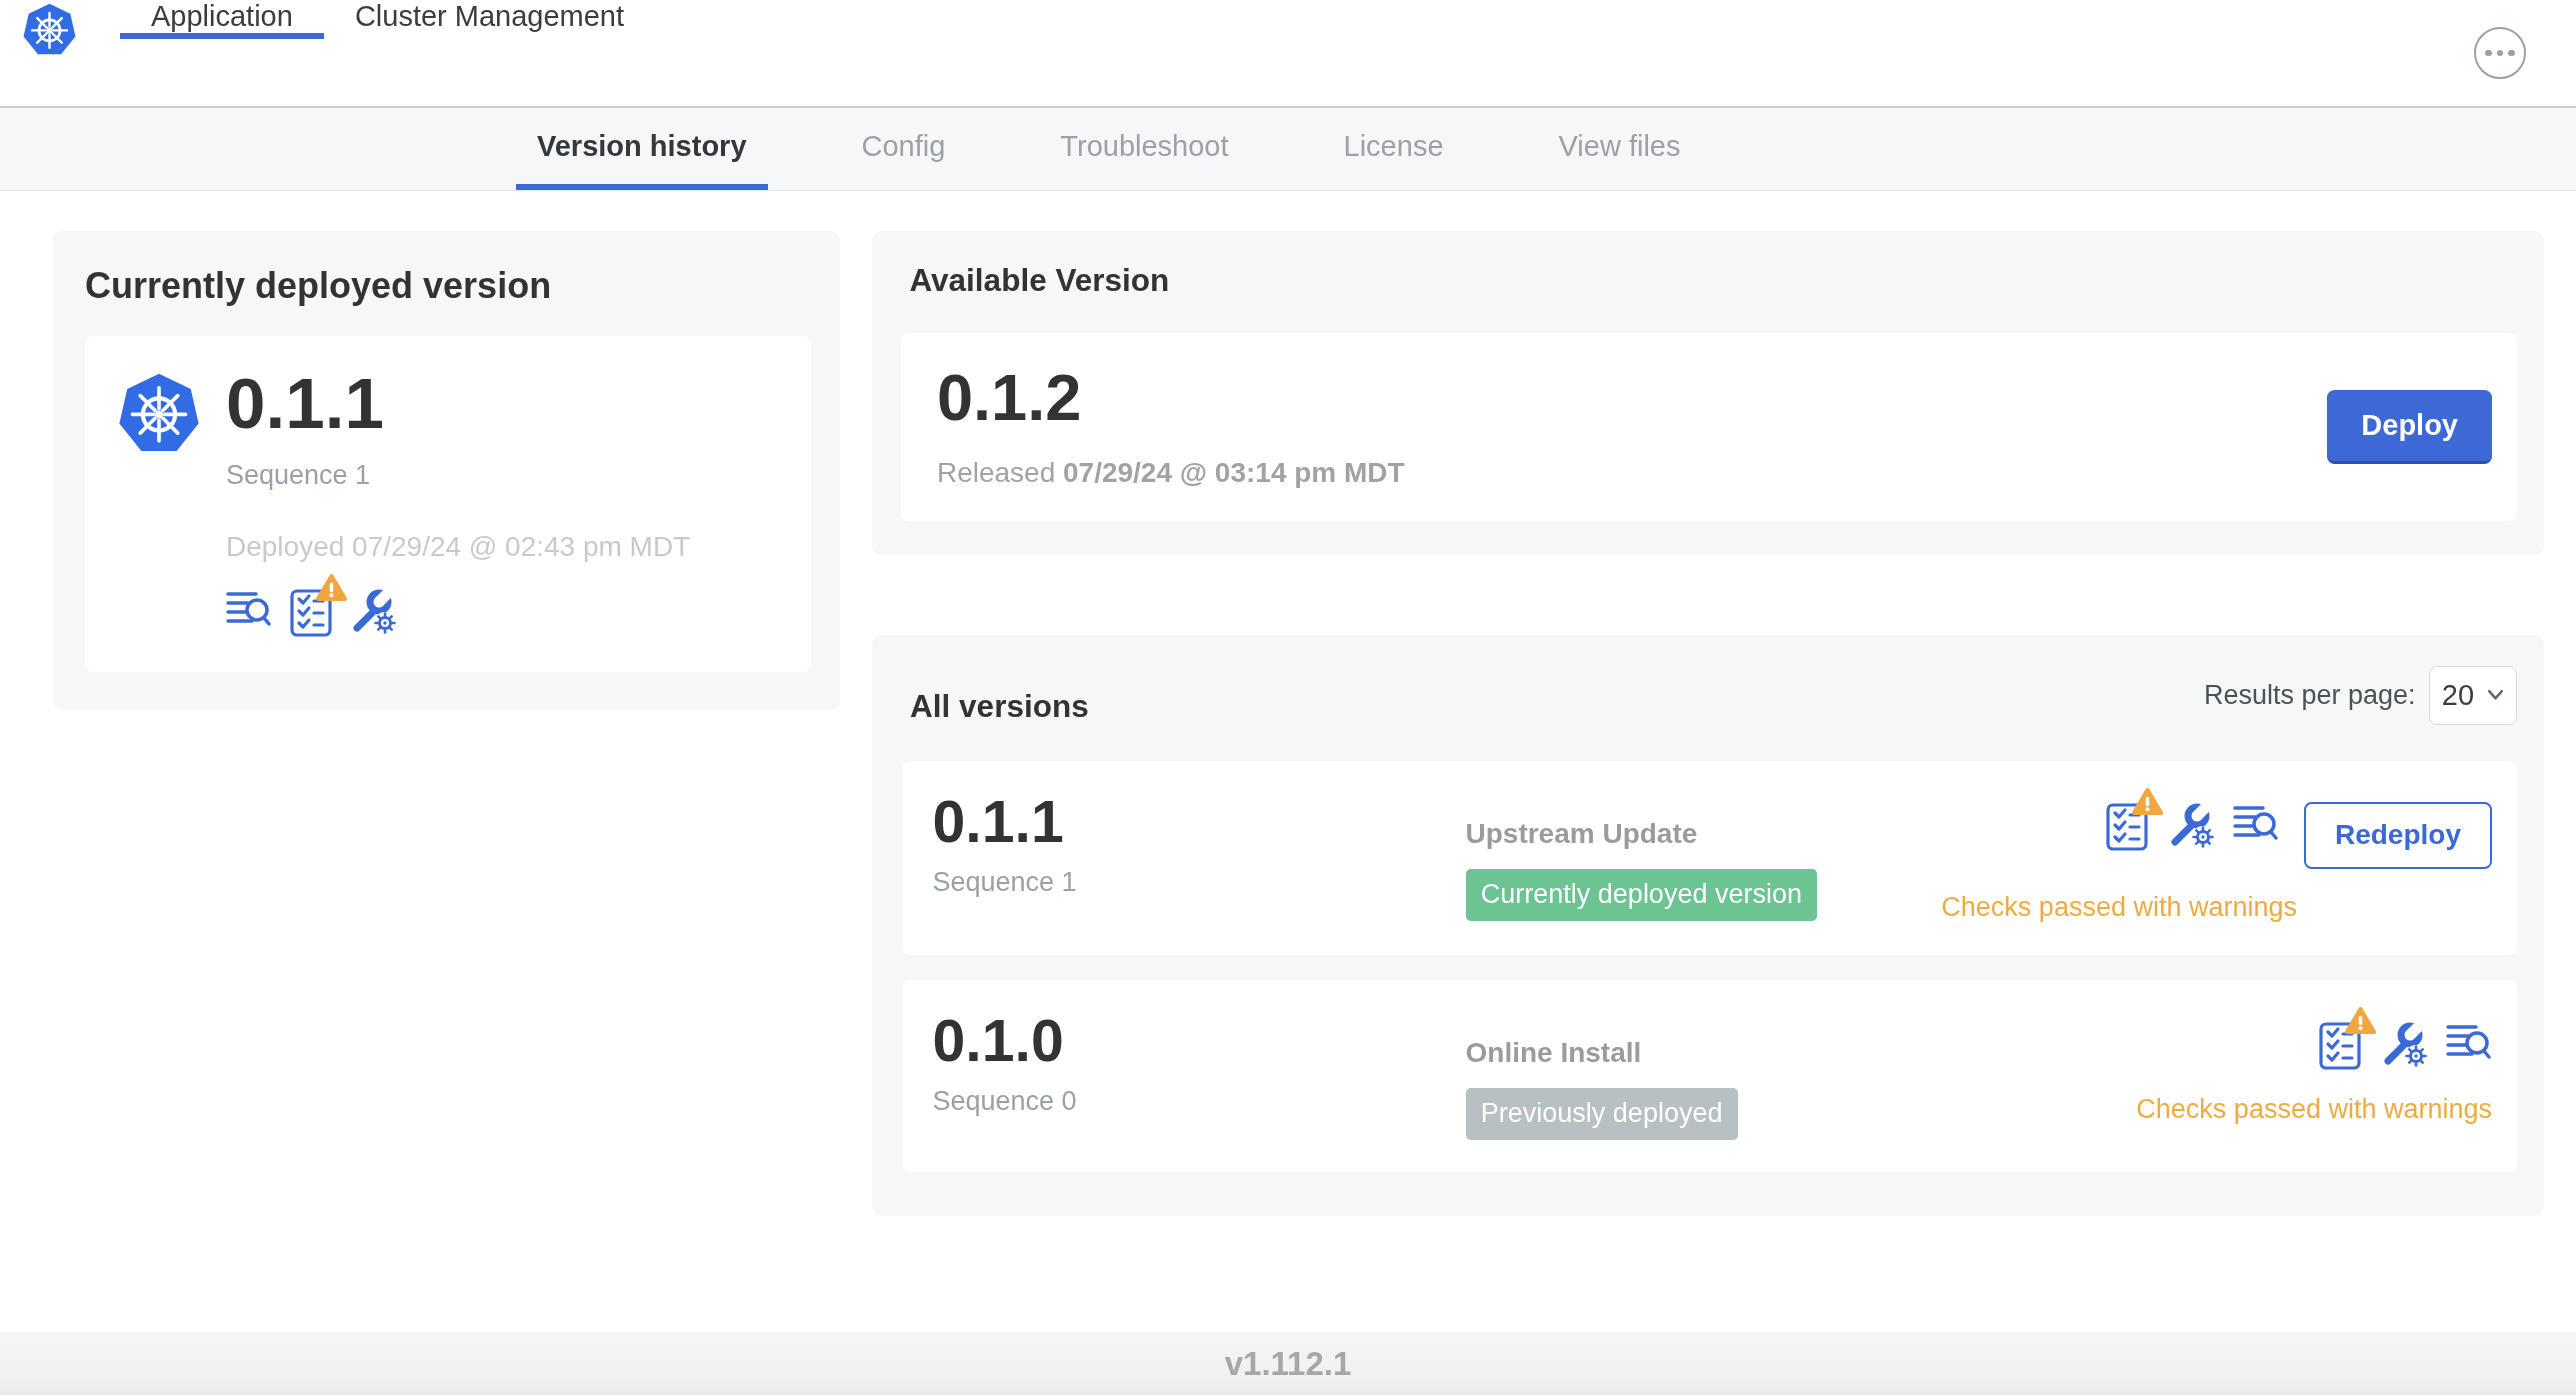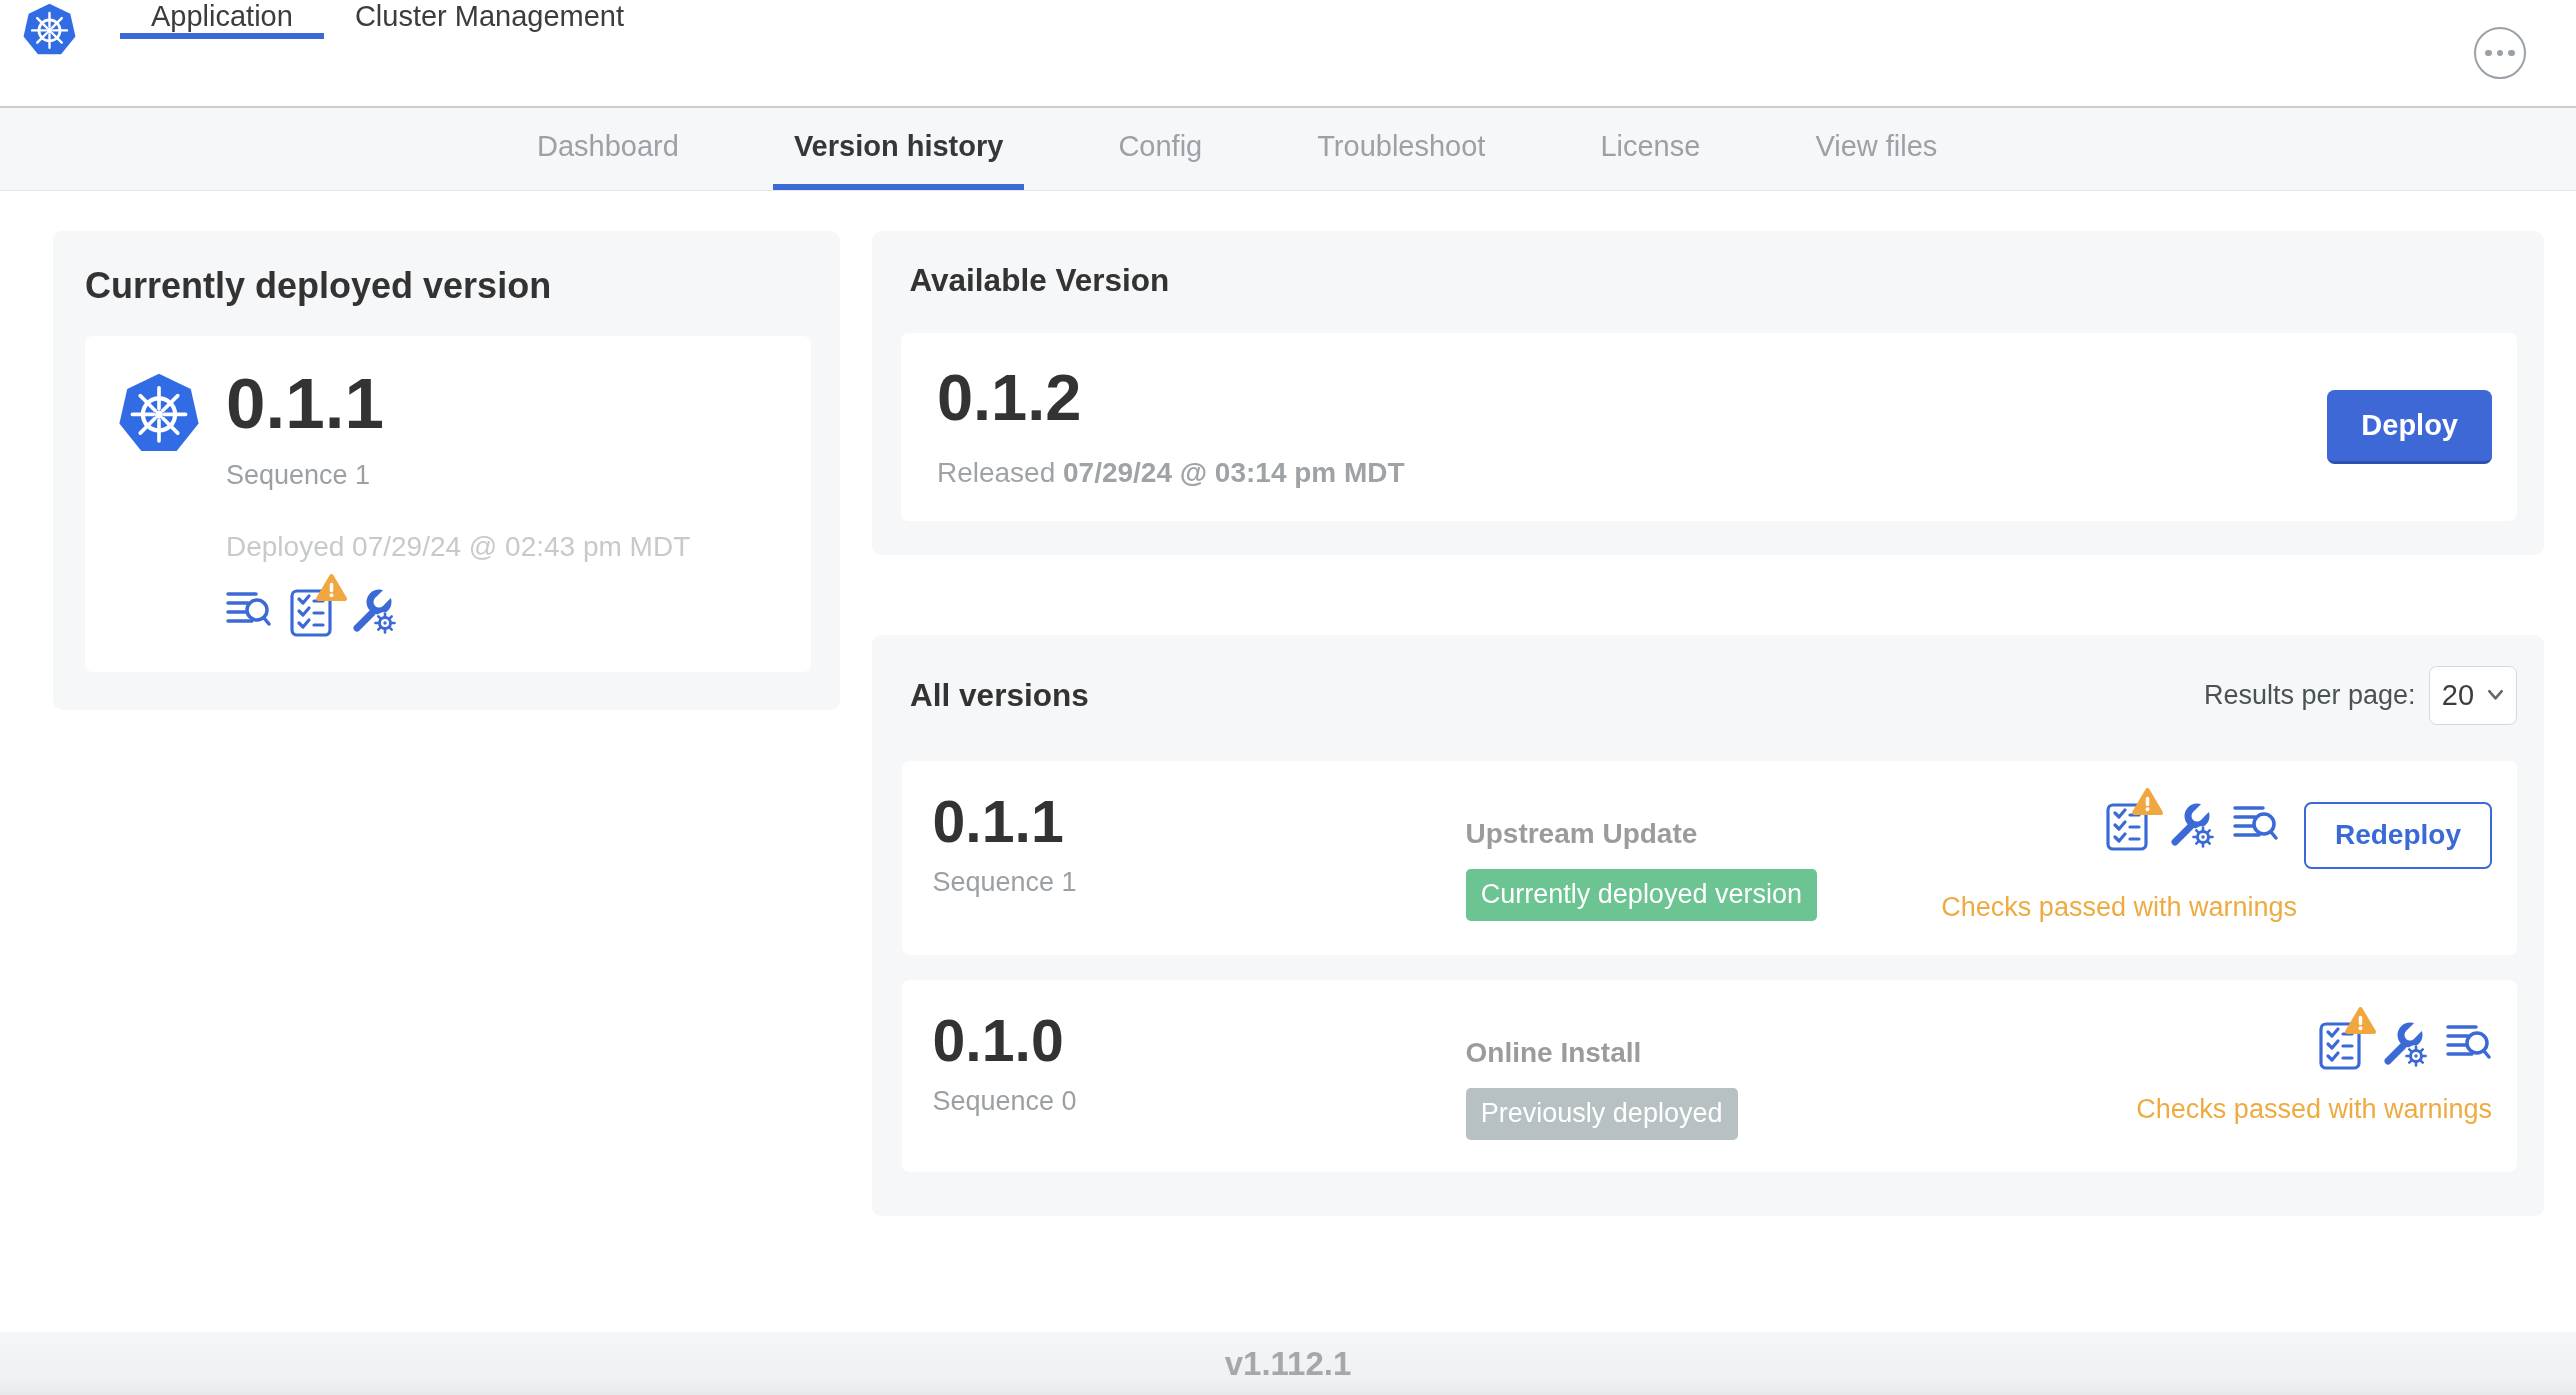--- a/index.html
+++ b/index.html
@@ -67,21 +67,21 @@
   .upd-version { font-size:65px; font-weight:700; line-height:1; color:#333; }
   .released { margin-top:27px; font-size:28px; color:#9fa3a6; }
   .released b { font-weight:700; }
   .deploy-btn {
     background:#3e68d6; border:none; border-bottom:3.8px solid #2d51ae; border-radius:7.6px;
     color:#fff; font-size:29px; font-weight:700; padding:19px 34px; cursor:pointer;
     font-family:inherit;
   }
 
   .versions-card { margin-top:80px; padding:25px 27px 44px 30px; }
-  .versions-head { display:flex; align-items:center; margin:5.7px 0 36px 8.6px; }
+  .versions-head { display:flex; align-items:flex-end; margin:5.7px 0 36px 8.6px; }
   .rpp { margin-left:auto; display:flex; align-items:center; gap:13.4px; }
   .rpp-label { font-size:27px; color:#4b5256; }
   .select {
     width:88px; height:59px; background:#fff; border:1.9px solid #d5d9dc; border-radius:7.6px;
     display:flex; align-items:center; justify-content:center; gap:13px; cursor:pointer;
   }
   .select span { font-size:29px; color:#3c3c3c; }
 
   .version-row { display:flex; padding:32px 25px 32px 31px; margin-bottom:25px; }
   .version-row:last-child { margin-bottom:0; }
@@ -151,23 +151,20 @@
     </div>
   </nav>
   <div class="more-btn">
     <i></i>
       <i></i>
       <i></i>
   </div>
 </header>
 
 <nav class="subnav">
-  <div class="subnav-item">
-      <span>Dashboard</span>
-    </div>
   <div class="subnav-item active">
       <span>Version history</span>
     </div>
   <div class="subnav-item">
       <span>Config</span>
     </div>
   <div class="subnav-item">
       <span>Troubleshoot</span>
     </div>
   <div class="subnav-item">

